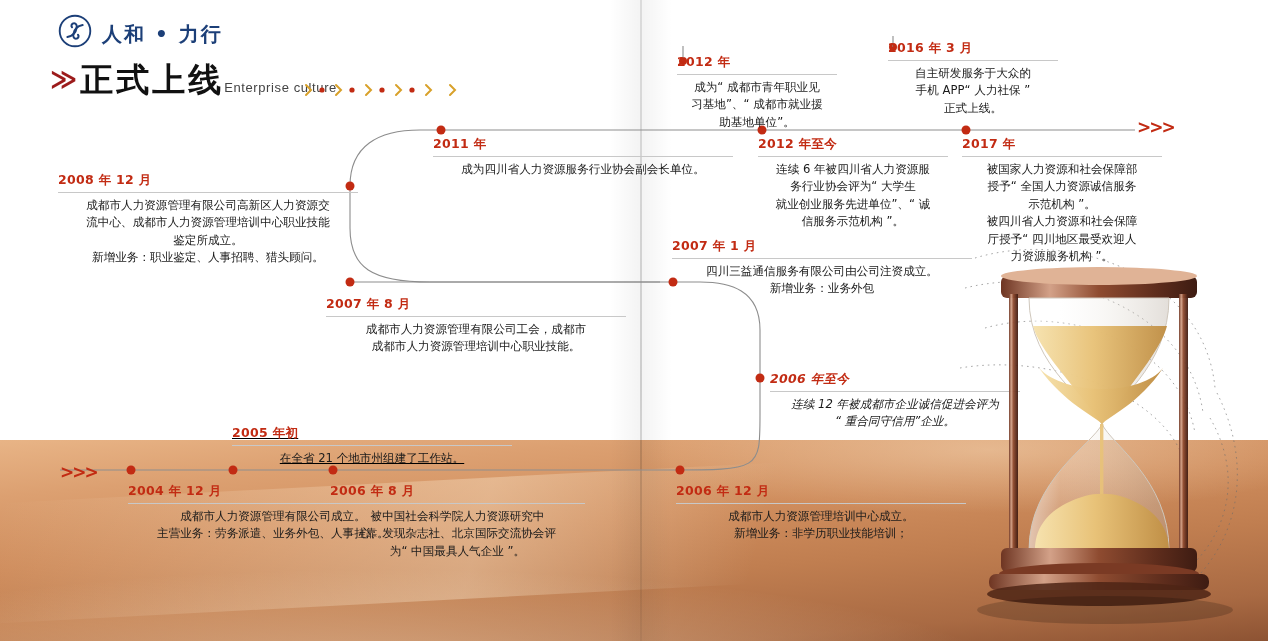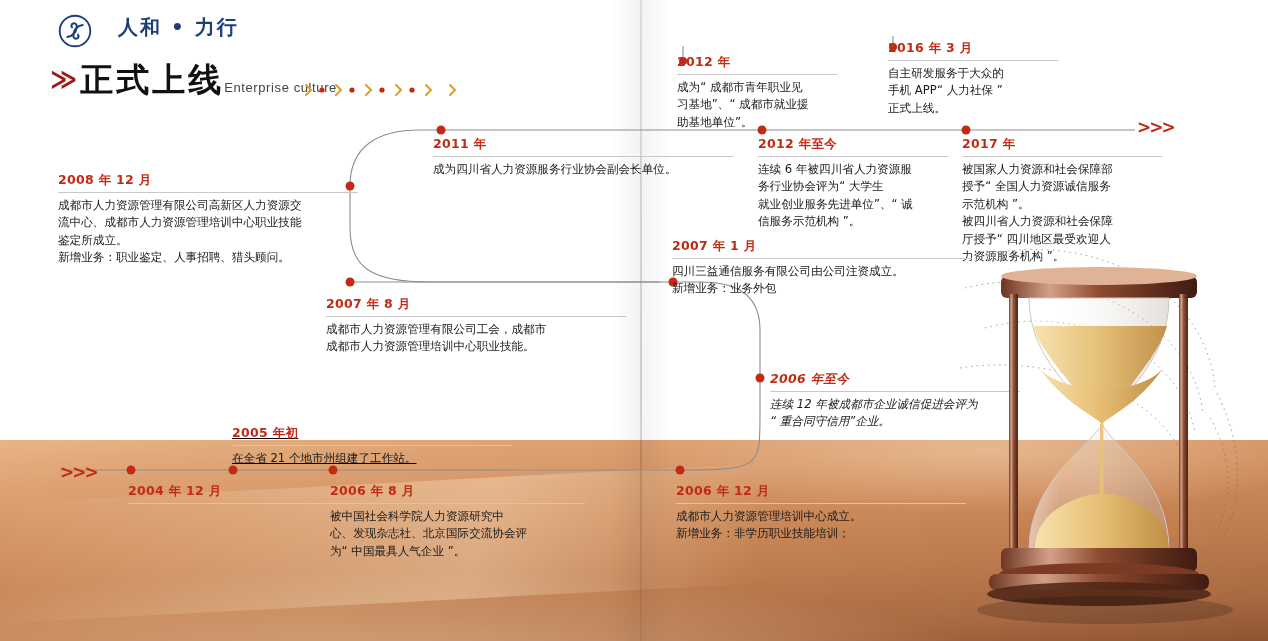--- a/index.html
+++ b/index.html
@@ -18,42 +18,42 @@
                radial-gradient(ellipse 500px 90px at 78% 5%,rgba(255,235,205,.4),rgba(255,235,205,0) 70%);}
   .sand-ridge{position:absolute;left:0;top:470px;width:100%;height:120px;
     background:linear-gradient(105deg,rgba(255,255,255,0) 0%,rgba(255,240,215,.35) 38%,rgba(255,240,215,0) 60%);
     transform:skewY(-3deg);}
   .center-seam{position:absolute;left:640px;top:0;width:2px;height:641px;
     background:linear-gradient(to bottom,rgba(0,0,0,.10),rgba(0,0,0,.16) 60%,rgba(0,0,0,.05));}
   .center-shade{position:absolute;left:610px;top:0;width:62px;height:641px;
     background:linear-gradient(to right,rgba(0,0,0,0),rgba(0,0,0,.045) 45%,rgba(0,0,0,.045) 55%,rgba(0,0,0,0));}
 
   
-  .logo{position:absolute;left:58px;top:14px;display:flex;align-items:flex-start;gap:26px;}
+  .logo{position:absolute;left:58px;top:14px;display:flex;align-items:flex-end;gap:10px;}
   .logo-mark{width:34px;height:34px;}
   .logo-text{font-size:20px;font-weight:bold;color:#1c3f78;letter-spacing:2px;
     font-family:"DejaVu Sans","Liberation Sans",sans-serif;}
   .title-row{position:absolute;left:50px;top:63px;display:flex;align-items:flex-end;}
   .title-arrows{color:#9c1b1b;font-size:26px;font-weight:bold;line-height:1;margin-right:8px;
     letter-spacing:-5px;transform:translateY(-4px);}
   .title-cn{font-size:33px;font-weight:bold;color:#111;letter-spacing:3px;line-height:1;
     font-family:"DejaVu Sans","Liberation Sans",sans-serif;}
   .title-en{font-size:13px;color:#444;letter-spacing:.6px;transform:translateY(-1px);
     font-family:Liberation Sans, sans-serif;}
   .dots-deco{position:absolute;left:300px;top:78px;width:180px;height:20px;}
 
   
   #timeline{position:absolute;left:0;top:0;width:1268px;height:641px;}
 
   
   .entry{position:absolute;}
   .entry .year{color:#c22b13;font-size:12.5px;font-weight:bold;margin-bottom:3px;
     font-family:"DejaVu Sans","Liberation Sans",sans-serif;letter-spacing:.3px;}
   .entry .body{color:#1a1a1a;font-size:11.6px;line-height:1.5;
-    font-family:"DejaVu Sans","Liberation Sans",sans-serif;}
+    font-family:"DejaVu Sans","Liberation Sans",sans-serif;text-align:center;}
   .entry .body div{white-space:pre-wrap;}
   .rule{height:1px;background:#c8c8c8;margin:2px 0 4px 0;}
   .arrow-mark{position:absolute;color:#c22b13;font-size:17px;font-weight:bold;letter-spacing:-2px;
     font-family:"DejaVu Sans",sans-serif;}
 
   
   #hourglass{position:absolute;left:955px;top:218px;width:300px;height:420px;}
 </style>
 </head>
 <body>
@@ -231,20 +231,24 @@
   <div class="year">2005 年初</div>
   <div class="rule"></div>
   <div class="body">
     <div>在全省 21 个地市州组建了工作站。</div>
   </div>
 </div>
 
 <div class="entry" style="left:128px;top:483px;width:290px;">
   <div class="year">2004 年 12 月</div>
   <div class="rule"></div>
+  <div class="body">
+    <div>成都市人力资源管理有限公司成立。</div>
+    <div>主营业务：劳务派遣、业务外包、人事挂靠。</div>
+  </div>
 </div>
 
 <div class="entry" style="left:330px;top:483px;width:255px;">
   <div class="year">2006 年 8 月</div>
   <div class="rule"></div>
   <div class="body">
     <div>被中国社会科学院人力资源研究中</div>
     <div>心、发现杂志社、北京国际交流协会评</div>
     <div>为“ 中国最具人气企业 ”。</div>
   </div>

